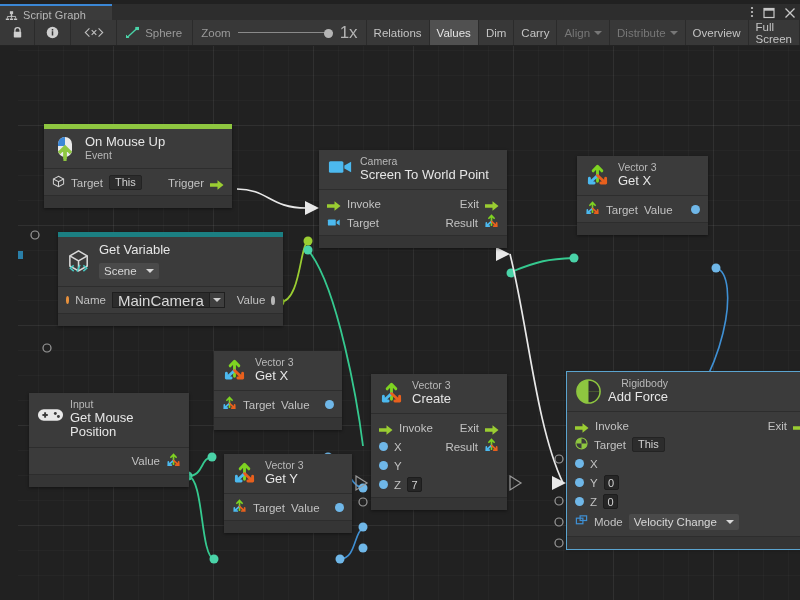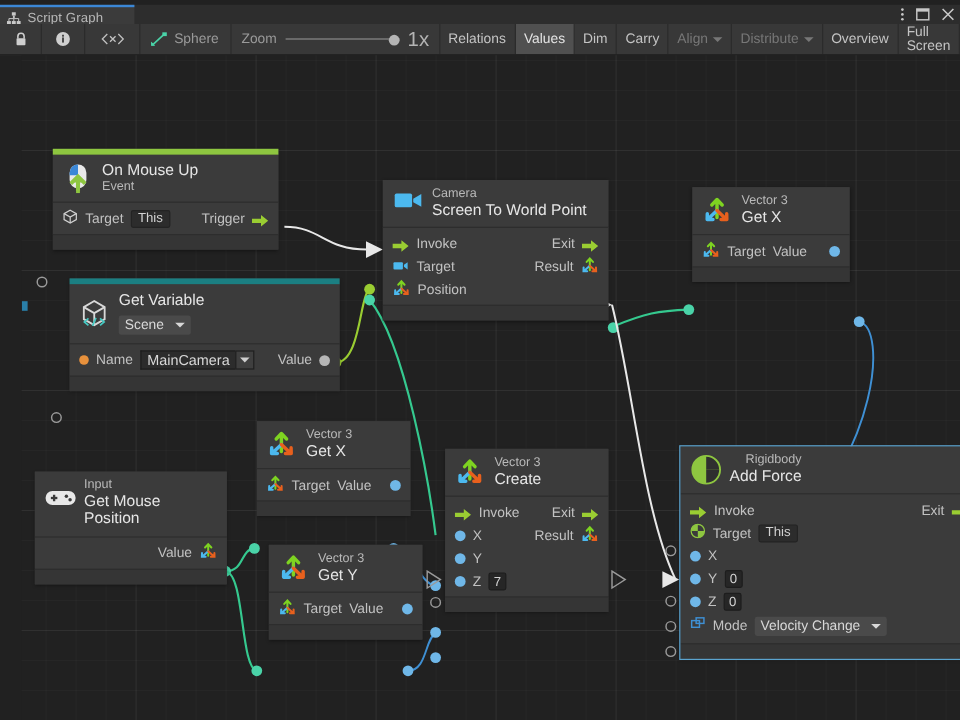--- a/index.html
+++ b/index.html
@@ -67,21 +67,21 @@
   .lbl{font-size:11.5px;color:#c2c2c2;white-space:nowrap;}
   .pill{display:inline-flex;align-items:center;gap:4px;background:#2c2c2c;border:1px solid #232323;
         border-radius:2px;padding:0px 5px;height:15px;font-size:11px;color:#d2d2d2;box-sizing:border-box;flex-direction:column;}
   .numbox{display:inline-flex;align-items:center;justify-content:center;background:#262626;
           border:1px solid #1d1d1d;border-radius:2px;min-width:15px;height:15px;padding:0 3px;
           font-size:11px;color:#d2d2d2;box-sizing:border-box;}
   .drop{display:inline-flex;align-items:center;gap:5px;background:#4a4a4a;border-radius:2px;
         padding:0 5px;height:16px;font-size:11.5px;color:#d8d8d8;box-sizing:border-box;}
   .dropsplit{display:inline-flex;align-items:stretch;height:16px;}
   .dropsplit .txt{background:#2c2c2c;border:1px solid #1f1f1f;border-right:none;padding:0 5px;
-      font-size:12px;color:#d8d8d8;display:flex;align-items:center;box-sizing:border-box;}
+      font-size:15px;color:#d8d8d8;display:flex;align-items:center;box-sizing:border-box;}
   .dropsplit .arw{background:#3f3f3f;border:1px solid #1f1f1f;width:16px;display:flex;
       align-items:center;justify-content:center;box-sizing:border-box;color:#cfcfcf;}
   .dot{position:absolute;width:9px;height:9px;border-radius:50%;}
   svg.ic,svg.tbi{display:block;}
   .arrowico{width:14px;height:12px;flex:0 0 auto;}
 </style>
 </head>
 <body>
 
 <div id="app">
@@ -377,30 +377,20 @@
           <span class="sp"></span>
           <span class="lbl">Result</span>
           <span>
             <svg viewBox="0 0 16 16" width="15" height="15">
               <path d="M8 13 L8 3 M5.2 5.6 L8 2.6 L10.8 5.6" stroke="#7ed321" stroke-width="1.8" fill="none" stroke-linecap="round"></path>
               <path d="M8 9 L2.8 13.6 M2.5 10.6 L2.4 13.9 L5.7 13.9" stroke="#4cb9ef" stroke-width="1.8" fill="none" stroke-linecap="round"></path>
               <path d="M8 9 L13.2 13.6 M13.5 10.6 L13.6 13.9 L10.3 13.9" stroke="#e8601d" stroke-width="1.8" fill="none" stroke-linecap="round"></path>
             </svg>
           </span>
         </div>
-        <div class="row">
-          <span>
-            <svg viewBox="0 0 16 16" width="15" height="15">
-              <path d="M8 13 L8 3 M5.2 5.6 L8 2.6 L10.8 5.6" stroke="#7ed321" stroke-width="1.8" fill="none" stroke-linecap="round"></path>
-              <path d="M8 9 L2.8 13.6 M2.5 10.6 L2.4 13.9 L5.7 13.9" stroke="#4cb9ef" stroke-width="1.8" fill="none" stroke-linecap="round"></path>
-              <path d="M8 9 L13.2 13.6 M13.5 10.6 L13.6 13.9 L10.3 13.9" stroke="#e8601d" stroke-width="1.8" fill="none" stroke-linecap="round"></path>
-            </svg>
-          </span>
-          <span class="lbl">Position</span>
-        </div>
       </div>
       <div class="nfoot"></div>
     </div>
 
     <div class="node" style="left:559px;top:110px;width:131px;">
       <div class="nhead">
         <span class="ic">
           <svg viewBox="0 0 26 26" width="25" height="25">
             <path d="M13 20 L13 5 M8.5 9.2 L13 4.4 L17.5 9.2" stroke="#7ed321" stroke-width="3" fill="none" stroke-linecap="round" stroke-linejoin="round"></path>
             <path d="M13 14 L5.2 21.4 M4.6 16.8 L4.5 21.8 L9.5 21.8" stroke="#4cb9ef" stroke-width="3" fill="none" stroke-linecap="round" stroke-linejoin="round"></path>

